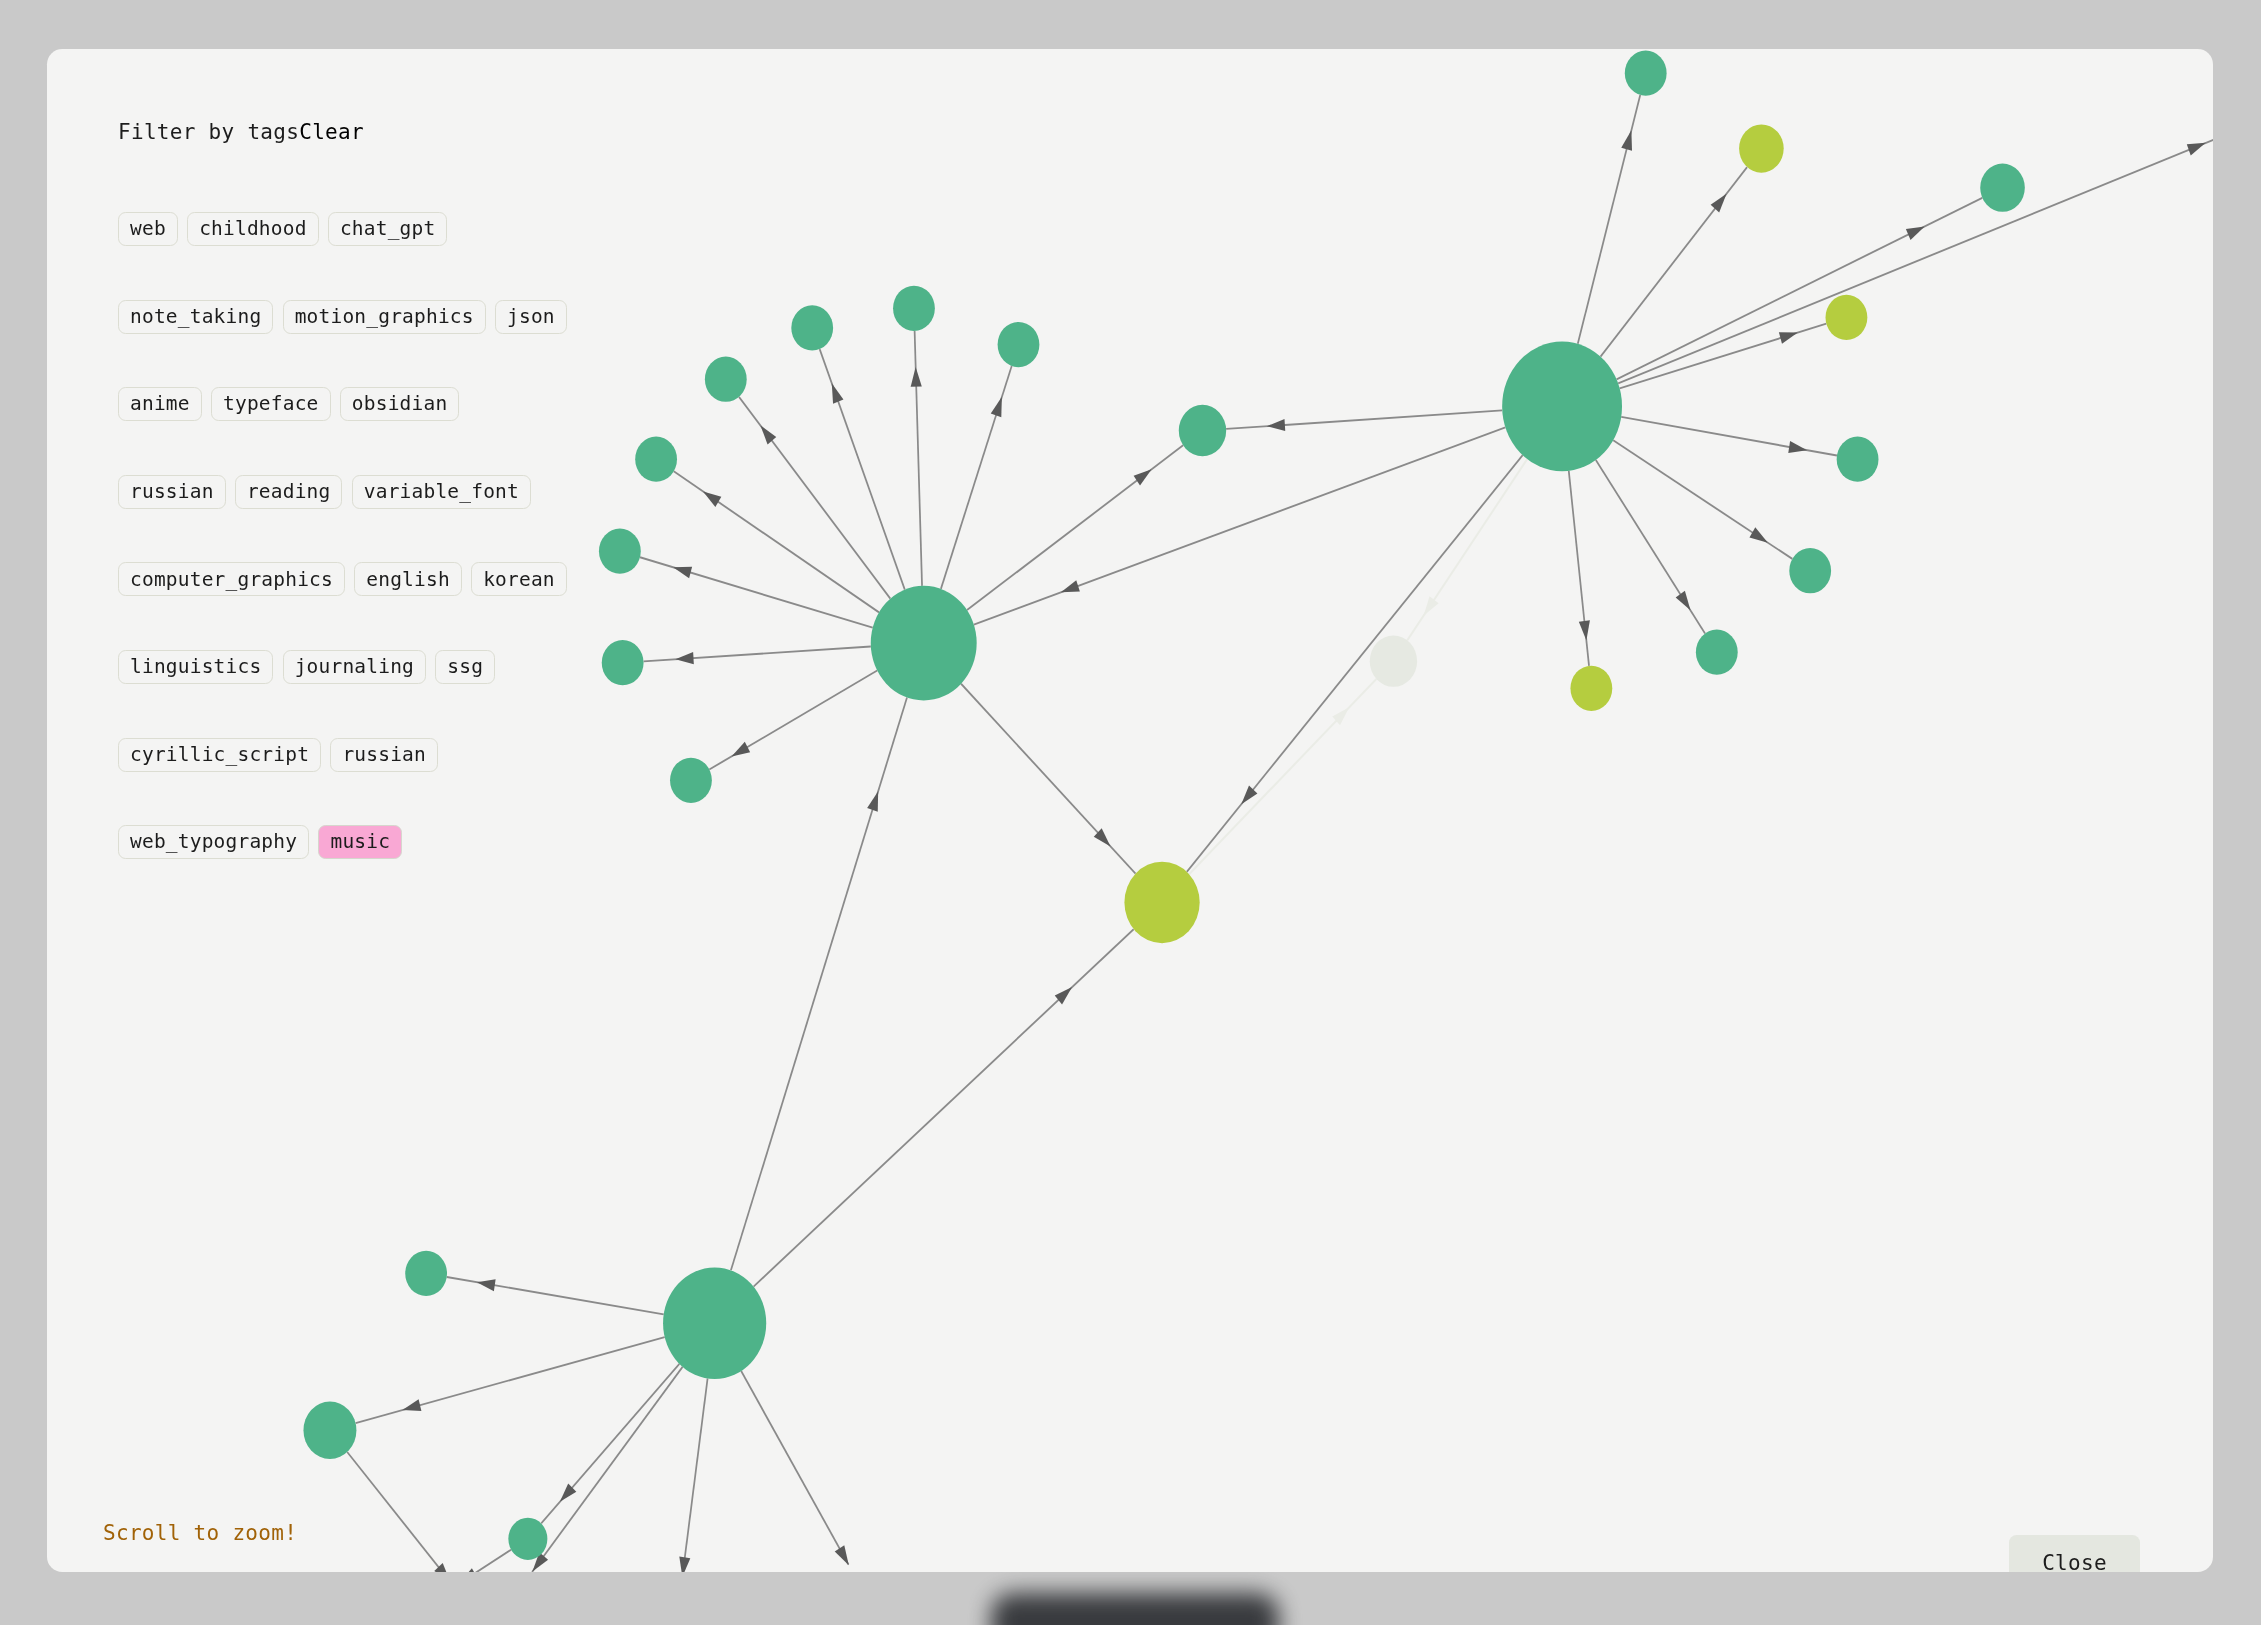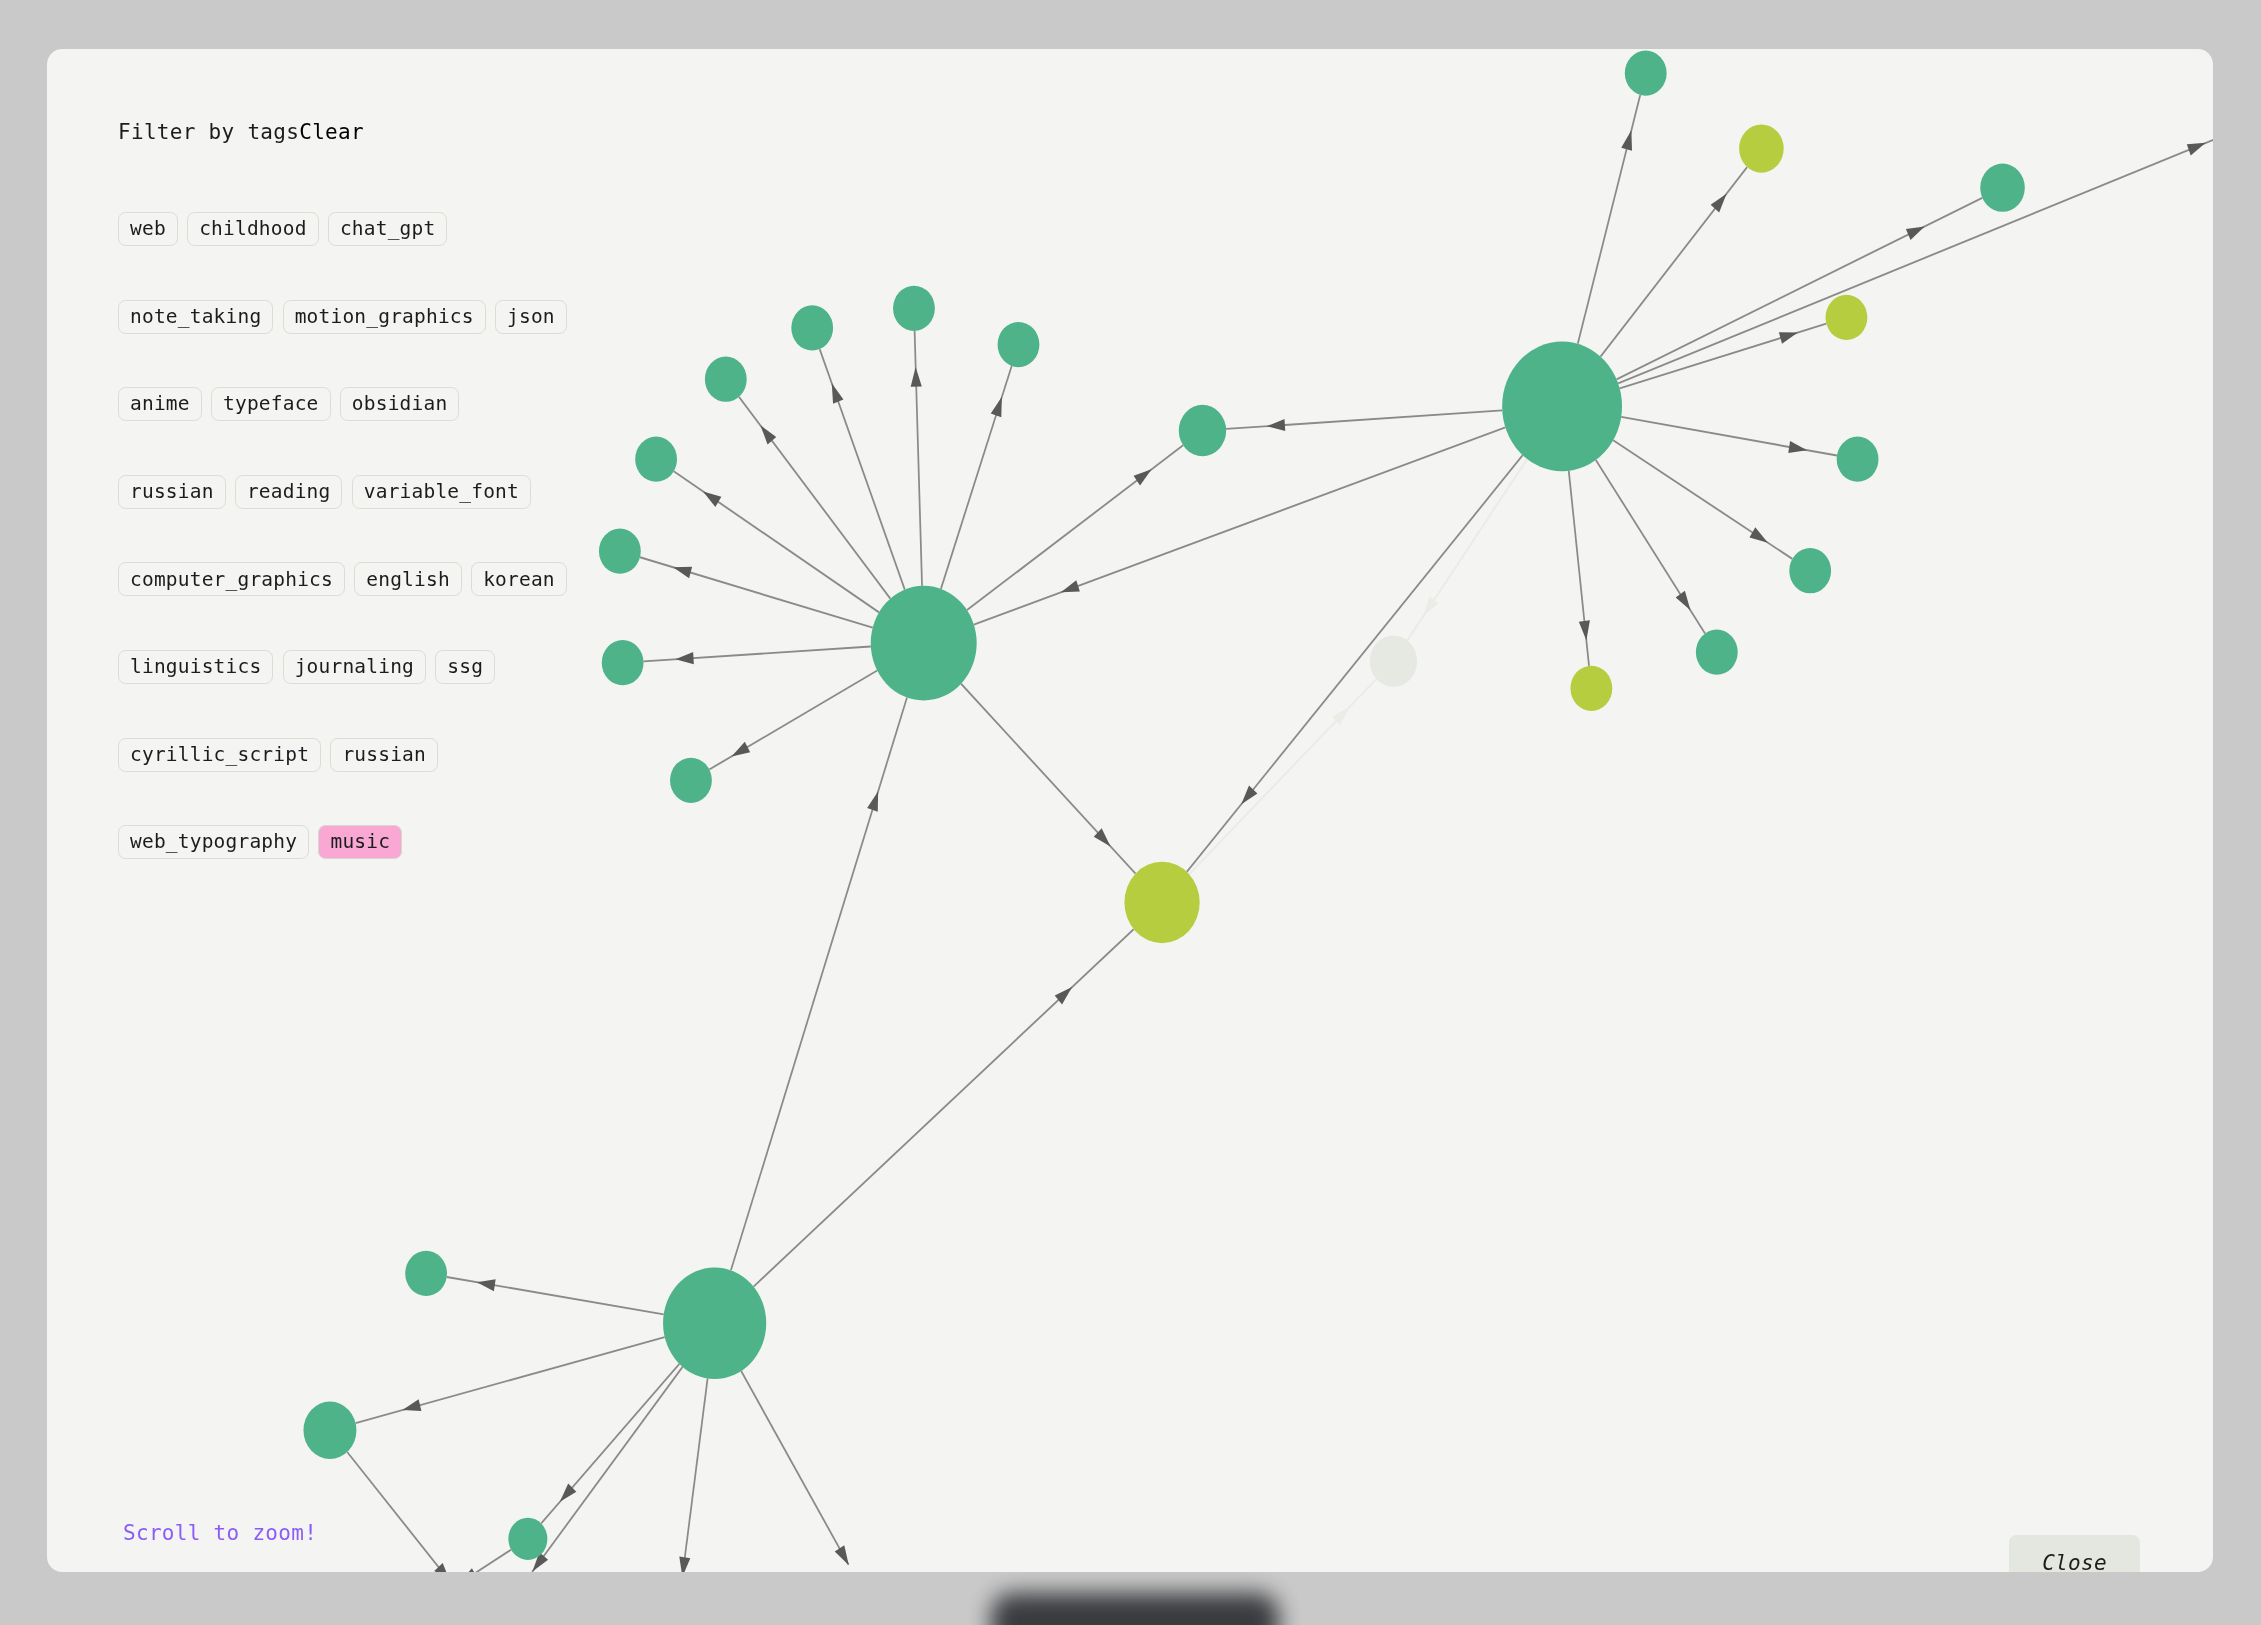--- a/index.html
+++ b/index.html
@@ -109,45 +109,44 @@
     margin-top: 46px;
   }
   .tag.selected {
     background: #f9a8d4;
     border-color: #d6d6cd;
   }
 
   
   .hint {
     position: absolute;
-    left: 76px;
+    left: 56px;
     top: 1472px;
     font-size: 21px;
-    color: #8b5cf6;
+    color: #a16207;
     letter-spacing: 0.3px;
     z-index: 3;
     white-space: nowrap;
   }
 
   .close-btn {
     position: absolute;
     right: 73px;
     top: 1486px;
     width: 131px;
     height: 56px;
     background: #e4e7e0;
     border: none;
     border-radius: 7.6px;
     color: #1c1c1c;
     font-family: "DejaVu Sans Mono", "Liberation Mono", monospace;
     font-size: 21px;
     letter-spacing: 0.3px;
     cursor: pointer;
     z-index: 3;
-    font-style: italic;
   }
 </style>
 </head>
 <body>
 
 <div id="root">
 
   <div class="bottom-blur"></div>
 
   <div class="modal">

